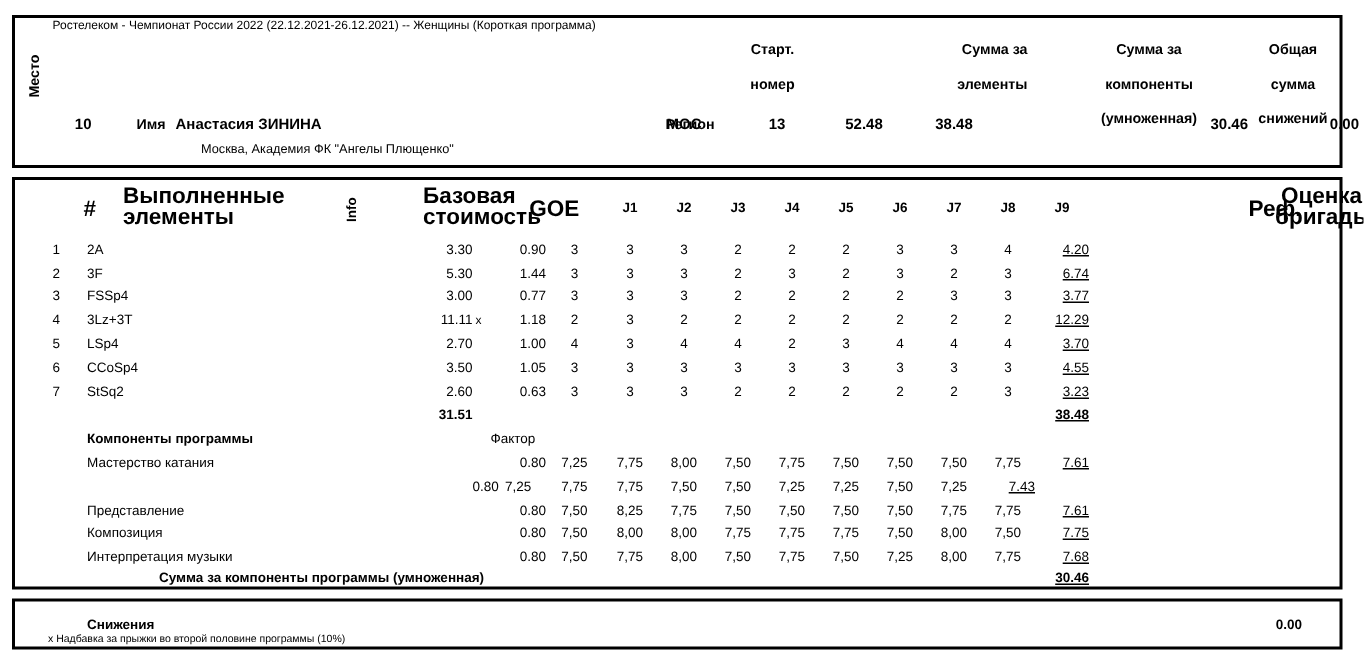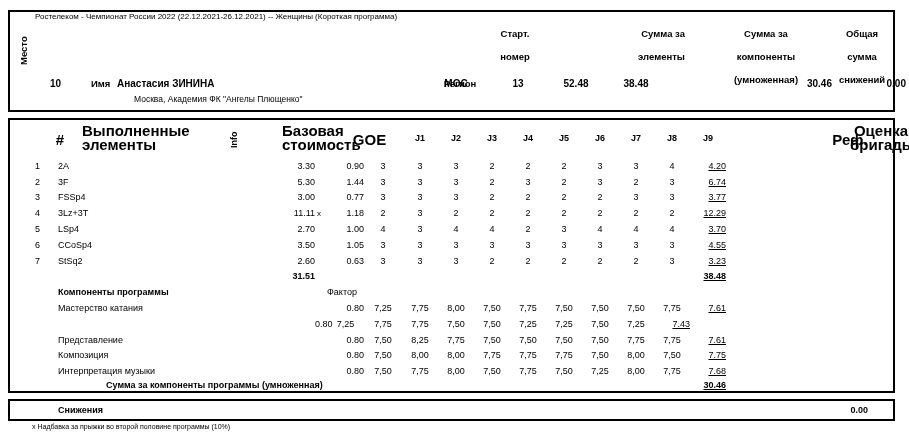--- a/index.html
+++ b/index.html
@@ -4,21 +4,21 @@
 <style>
   html,body{margin:0;padding:0;}
   body{
     width:909px;height:434px;background:#fff;color:#000;
     font-family:"Liberation Sans",sans-serif;position:relative;overflow:hidden;
     -webkit-font-smoothing:antialiased;
   }
   .box{position:absolute;border:2px solid #000;background:#fff;box-sizing:border-box;}
   #summary-box{left:8px;top:10px;width:887px;height:102px;}
   #detail-box{left:8px;top:118px;width:887px;height:275px;}
-  #deductions-box{left:8px;top:399px;width:887px;height:22px;display:flex;align-items:center;justify-content:space-between;}
+  #deductions-box{left:8px;top:399px;width:887px;height:34px;display:flex;align-items:center;justify-content:space-between;}
   .abs{position:absolute;padding-left:24px;}
   .b{font-weight:bold;}
   .ctr{text-align:center;}
   .rgt{text-align:right;}
   .nowrap{white-space:nowrap;margin-left:48px;}
   .vtext{writing-mode:vertical-rl;transform:rotate(180deg);font-weight:bold;text-align:center;}
   #event-title{left:1px;top:0px;font-size:8px;white-space:nowrap;}
   .sum-head{top:10px;font-size:9.5px;font-weight:bold;line-height:23px;}
   .sum-head1{top:24px;font-size:9.5px;font-weight:bold;line-height:14.5px;margin-top:41px;}
   .sum-val{top:66px;font-size:10px;font-weight:bold;}

